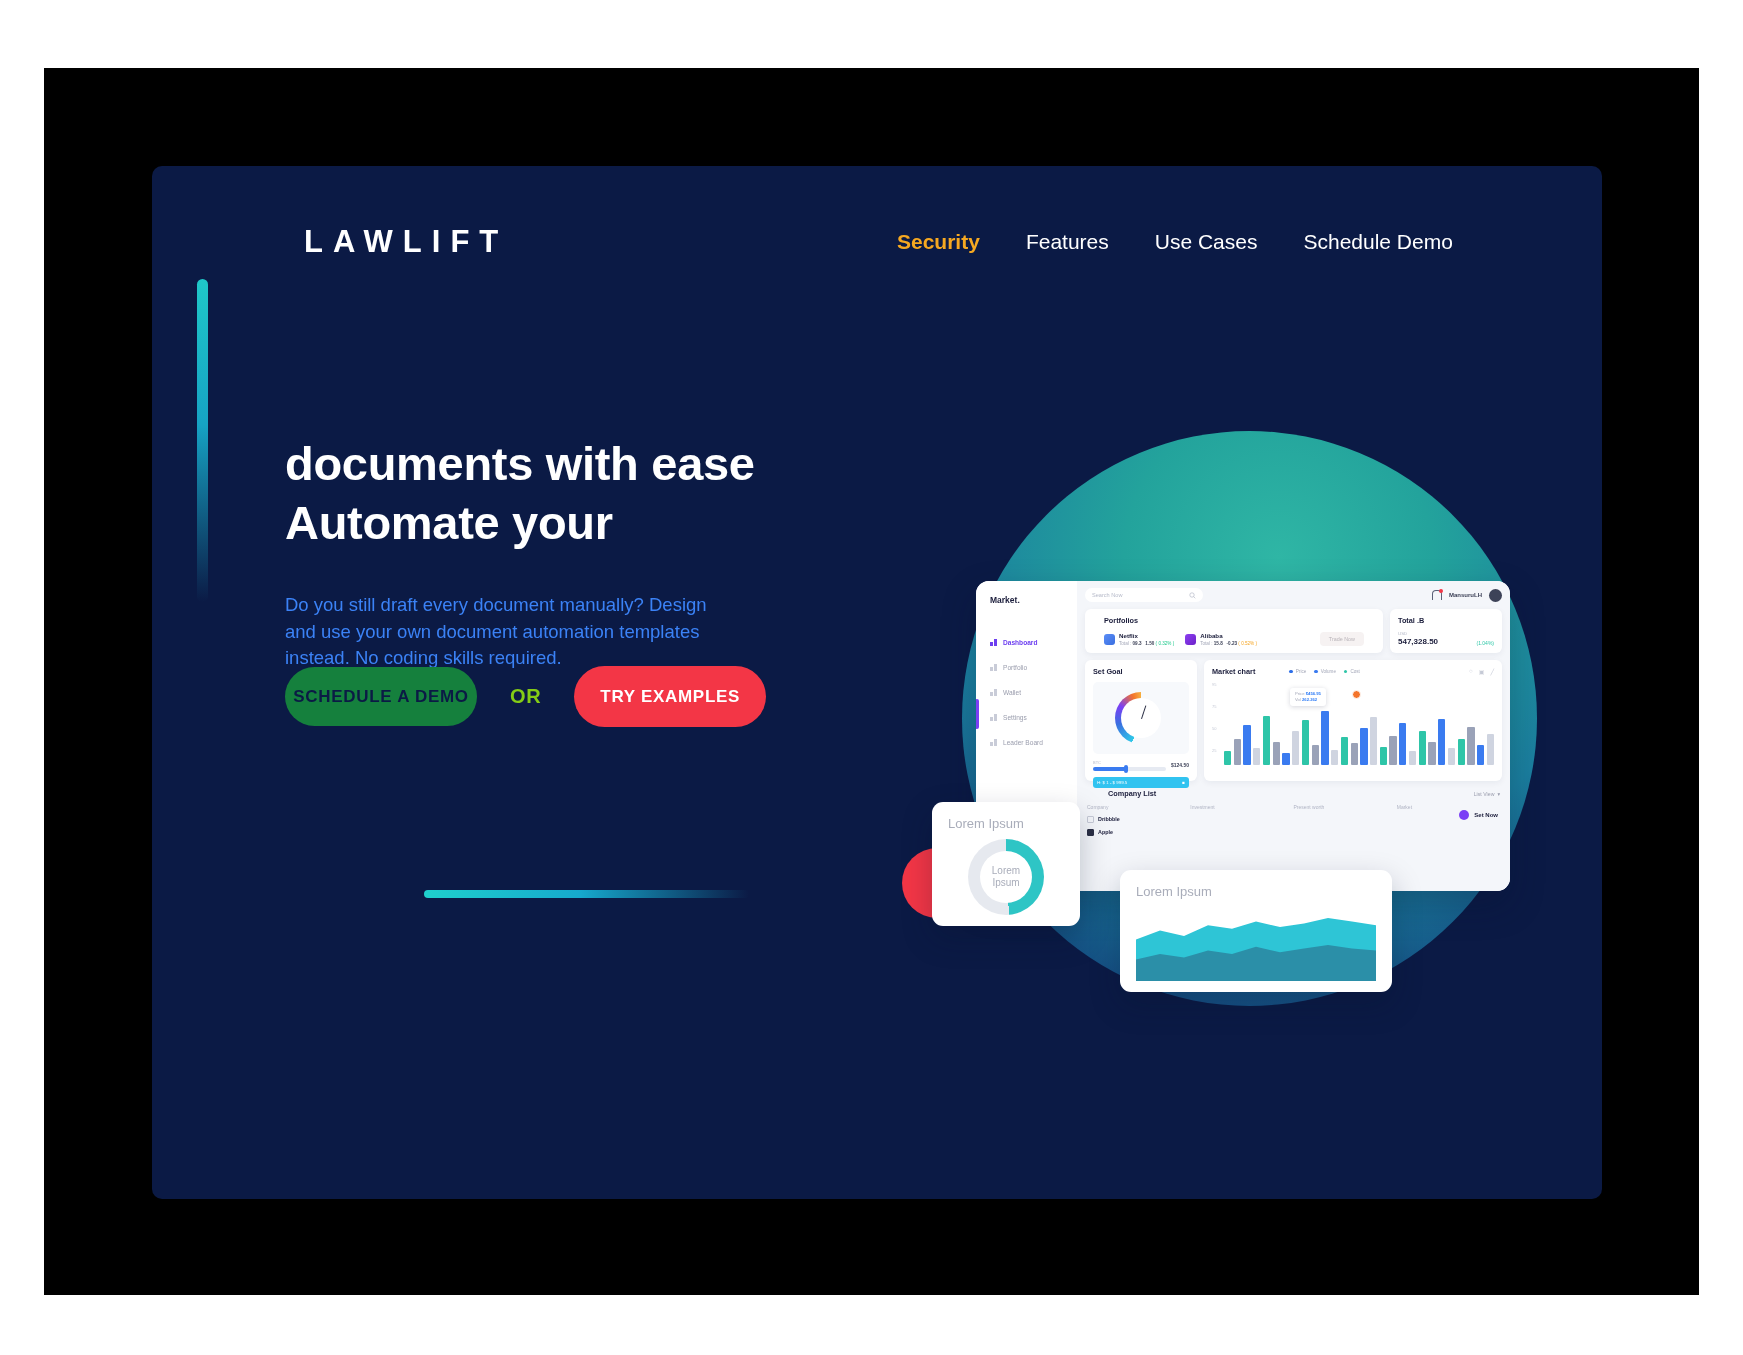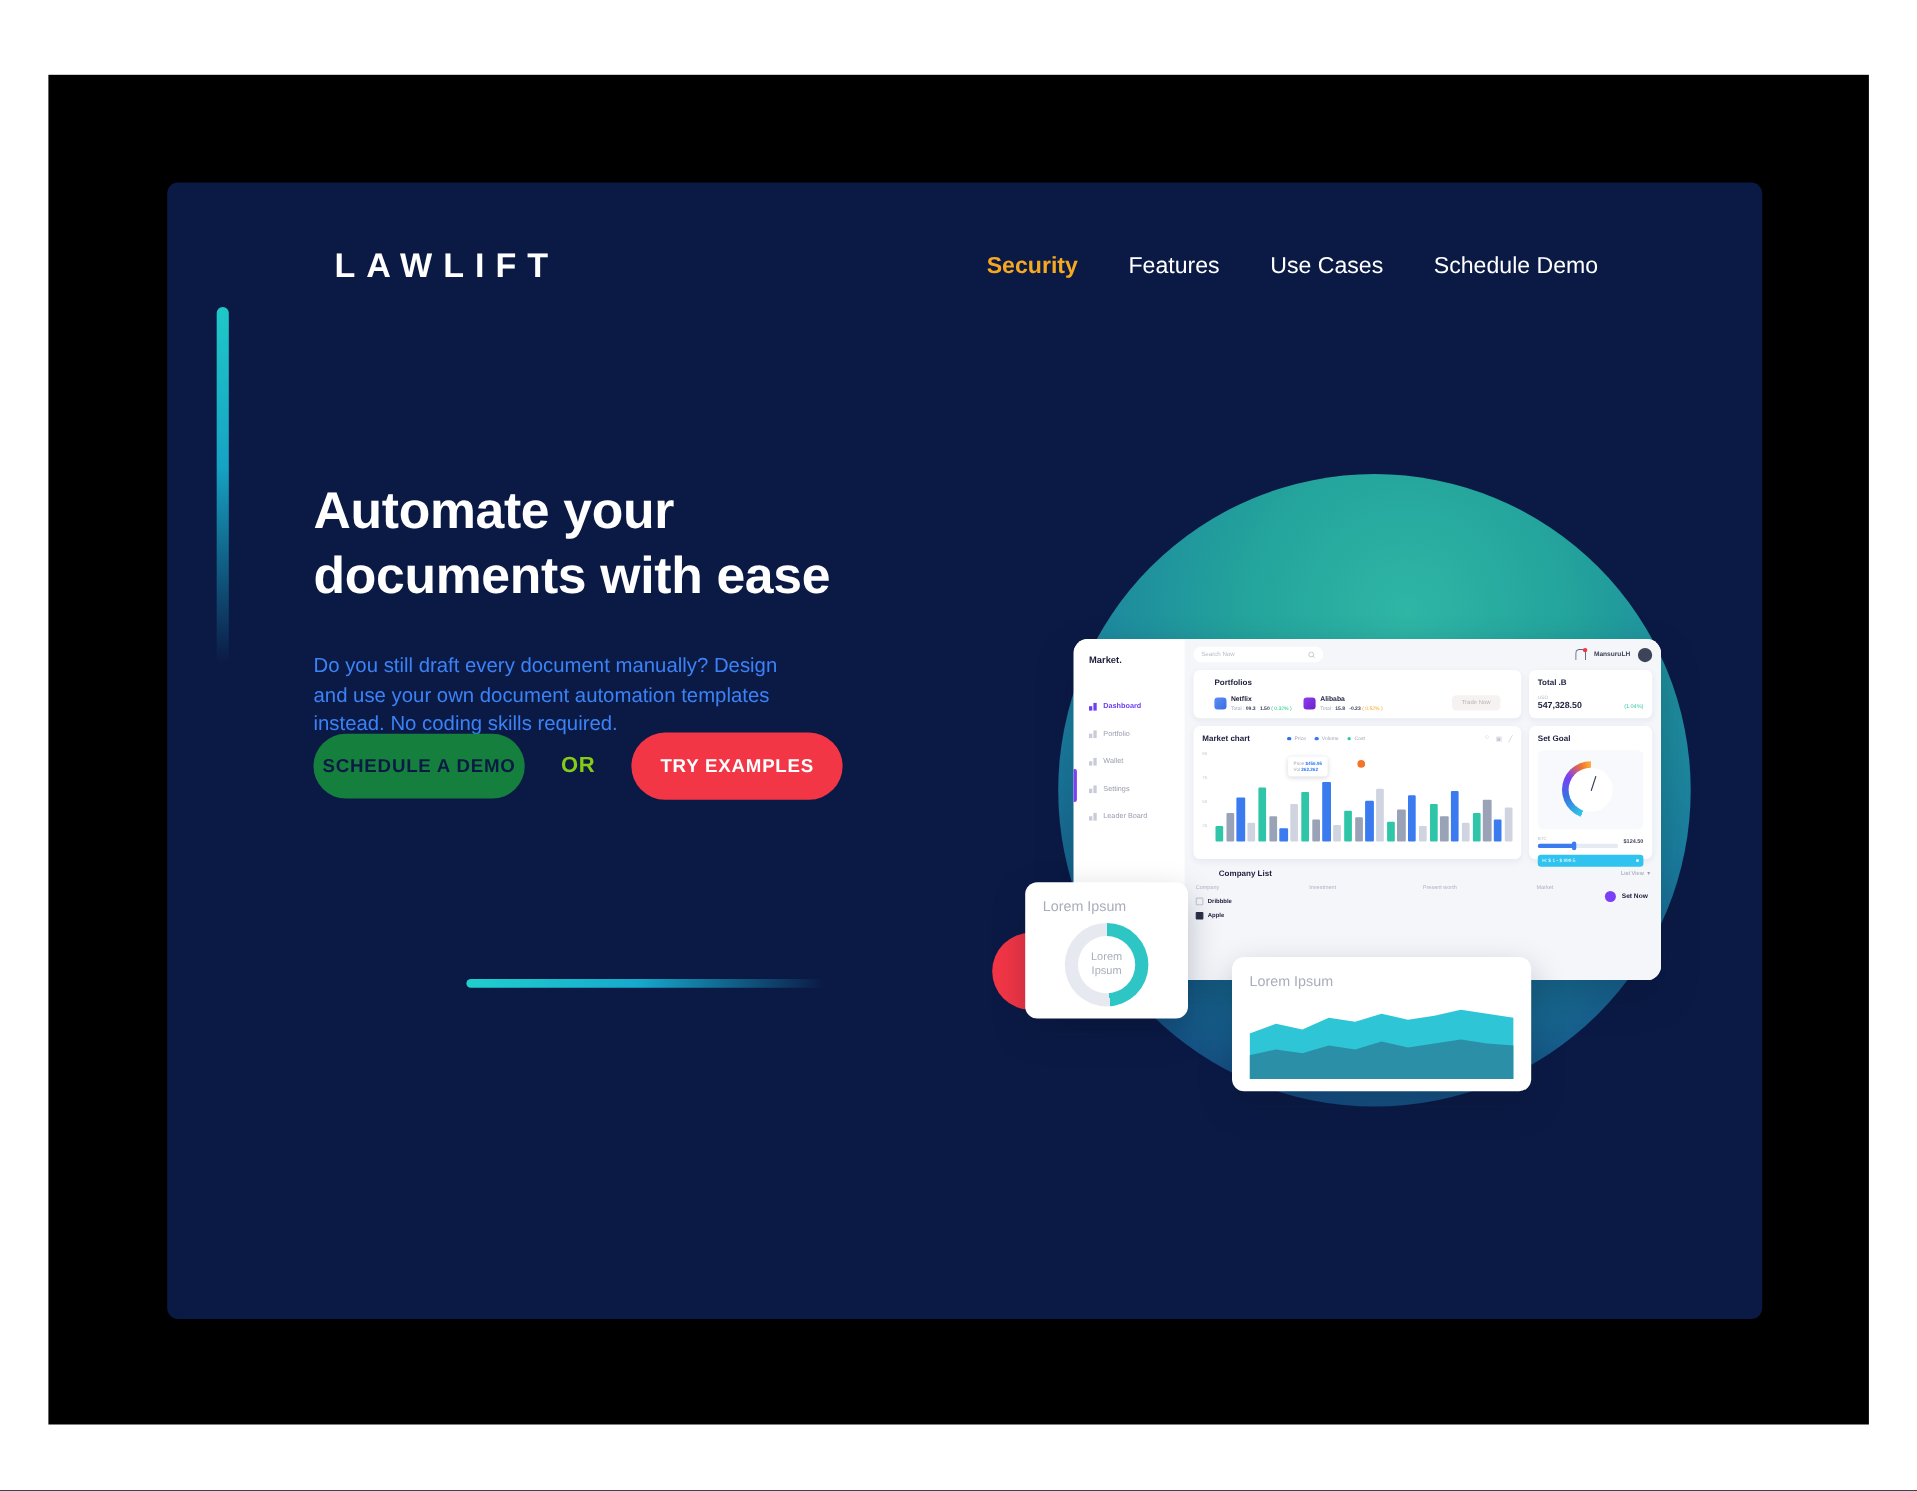--- a/index.html
+++ b/index.html
@@ -398,22 +398,22 @@
         <div class="nav-item">Features</div>
         <div class="nav-item">Use Cases</div>
         <div class="nav-item">Schedule Demo</div>
       </div>
     </div>
 
     <div class="accent-bar"></div>
     <div class="accent-underline"></div>
 
     <div class="headline">
+      <div>documents with ease</div>
       <div>Automate your</div>
-      <div>documents with ease</div>
     </div>
     <div class="subcopy">Do you still draft every document manually? Design and use your own document automation templates instead. No coding skills required.</div>
 
     <div class="cta-row">
       <button class="btn btn-demo">SCHEDULE A DEMO</button>
       <span class="or-label">OR</span>
       <button class="btn btn-examples">TRY EXAMPLES</button>
     </div>
 
     <div class="art">
@@ -496,20 +496,45 @@
 
             <div class="panel total-panel">
               <div class="panel-title">Total .B</div>
               <div class="total-cur">USD</div>
               <div class="total-amt">547,328.50</div>
               <div class="total-pct">(1.04%)</div>
             </div>
           </div>
 
           <div class="row-charts">
+            <div class="panel goal">
+              <div class="panel-title">Set Goal</div>
+              <div class="gauge-box">
+                <div class="gauge">
+                  <div class="gauge-inner">
+                    <div class="needle"></div>
+                  </div>
+                </div>
+              </div>
+              <div class="slider-row">
+                <div class="slider-wrap">
+                  <div class="slider-label">BTC</div>
+                  <div class="slider-track">
+                    <div class="slider-fill"></div>
+                    <div class="slider-knob"></div>
+                  </div>
+                </div>
+                <div class="slider-val">$124.50</div>
+              </div>
+              <div class="blue-bar">
+                <span>H: $ 1 - $ 999.5</span>
+                <span>■</span>
+              </div>
+            </div>
+
             <div class="panel market">
               <div class="market-head">
                 <div class="panel-title">Market chart</div>
                 <div class="legend">
                   <span class="legend-item">
                     <i class="dot" style="background:#2f6fe8"></i>
                     <span>Price</span>
                   </span>
                   <span class="legend-item">
                     <i class="dot" style="background:#3a7bf0"></i>
@@ -565,45 +590,20 @@
                   </div>
                 <div class="tooltip">
                   <span>Price</span>
                   <b>$456.95</b><br>
                   <span>Vol</span>
                   <b>262.262</b>
                 </div>
                 <div class="tt-dot"></div>
               </div>
             </div>
-
-            <div class="panel goal">
-              <div class="panel-title">Set Goal</div>
-              <div class="gauge-box">
-                <div class="gauge">
-                  <div class="gauge-inner">
-                    <div class="needle"></div>
-                  </div>
-                </div>
-              </div>
-              <div class="slider-row">
-                <div class="slider-wrap">
-                  <div class="slider-label">BTC</div>
-                  <div class="slider-track">
-                    <div class="slider-fill"></div>
-                    <div class="slider-knob"></div>
-                  </div>
-                </div>
-                <div class="slider-val">$124.50</div>
-              </div>
-              <div class="blue-bar">
-                <span>H: $ 1 - $ 999.5</span>
-                <span>■</span>
-              </div>
-            </div>
           </div>
 
           <div class="set-now-row" style="position:absolute; right:12px; top:222px;">
             <span class="set-now-circle"></span>
             <span class="set-now-label">Set Now</span>
           </div>
 
           <div class="company">
             <div class="company-head">
               <div class="panel-title">Company List</div>

